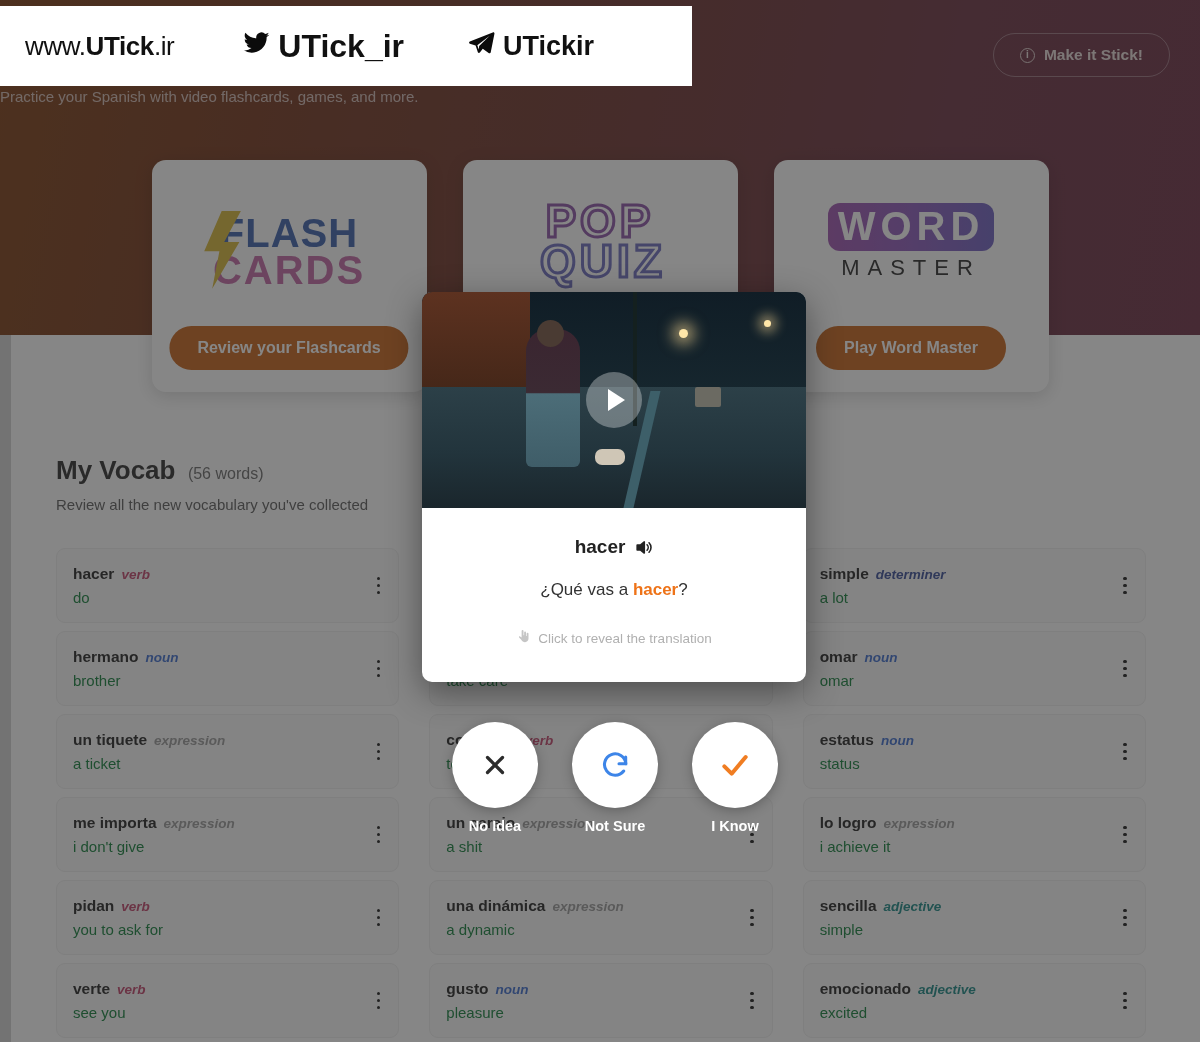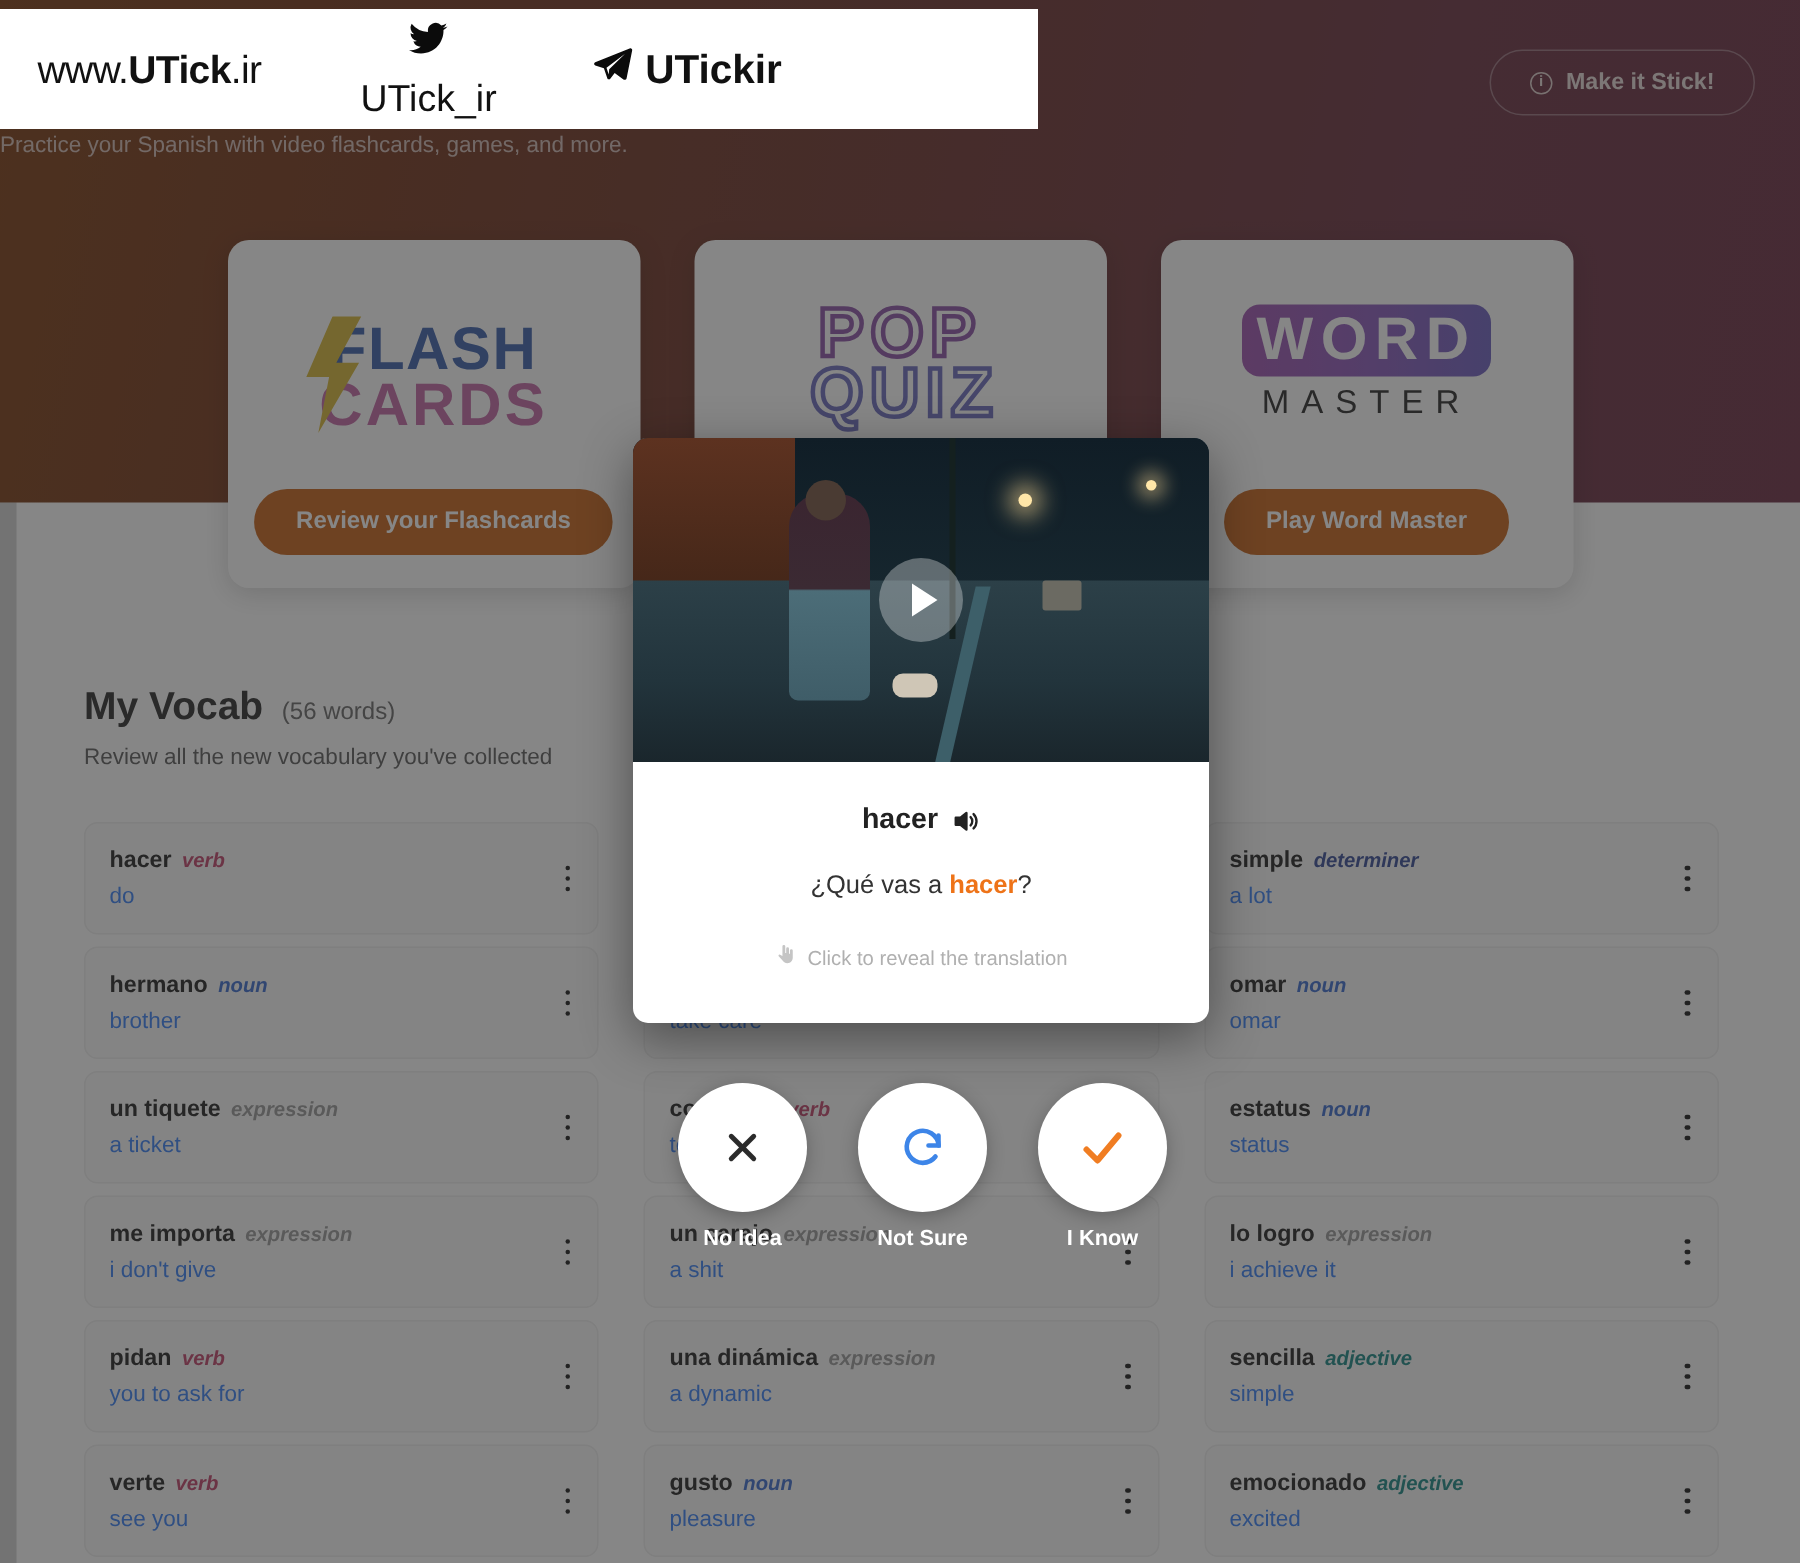--- a/index.html
+++ b/index.html
@@ -95,21 +95,21 @@
     display: flex; flex-direction: column; justify-content: center;
   }
   .vi-top { display: flex; align-items: baseline; gap: 7px; }
   .vi-word { font-size: 15.5px; font-weight: 700; color: #262626; }
   .vi-pos { font-size: 13.5px; font-style: italic; font-weight: 600; }
   .pos-verb { color: #c2456c; }
   .pos-noun { color: #3f6fd0; }
   .pos-expression { color: #9b9b9b; }
   .pos-adjective { color: #1d8a86; }
   .pos-determiner { color: #3a4f99; }
-  .vi-trans { font-size: 15px; color: #3b82f6; margin-top: 6px; }
+  .vi-trans { font-size: 15px; color: #15803d; margin-top: 6px; }
   .kebab {
     position: absolute; right: 14px; top: 50%; transform: translateY(-50%);
     display: flex; flex-direction: column; gap: 3.5px; padding: 4px;
   }
   .kebab i { width: 3.6px; height: 3.6px; background: #1d1d1d; border-radius: 50%; display: block; }
 
   
   .scrim { position: absolute; inset: 0; background: rgba(40,40,40,.56); }
   .scrim-edge { position: absolute; left: 0; top: 335px; width: 11px; height: 707px; background: rgba(0,0,0,.14); }
 
@@ -172,21 +172,21 @@
 
   
   .wm {
     position: absolute; left: 0; top: 6px; width: 692px; height: 80px;
     background: #fff; display: flex; align-items: center; z-index: 40;
   }
   .wm-item { display: flex; align-items: center; color: #111; }
   .wm-1 { margin-left: 25px; font-size: 26px; letter-spacing: -.4px; }
   .wm-1 .light { font-weight: 400; }
   .wm-1 .bold { font-weight: 800; }
-  .wm-2 { margin-left: 66px; font-size: 25px; font-weight: 400; gap: 5px; flex-direction: column; }
+  .wm-2 { margin-left: 66px; font-size: 32px; font-weight: 700; gap: 5px; }
   .wm-3 { margin-left: 62px; font-size: 27px; font-weight: 800; gap: 6px; }
 </style>
 </head>
 <body>
 
 <div id="root">
 
   <div class="page">
 
     <div class="hero">

